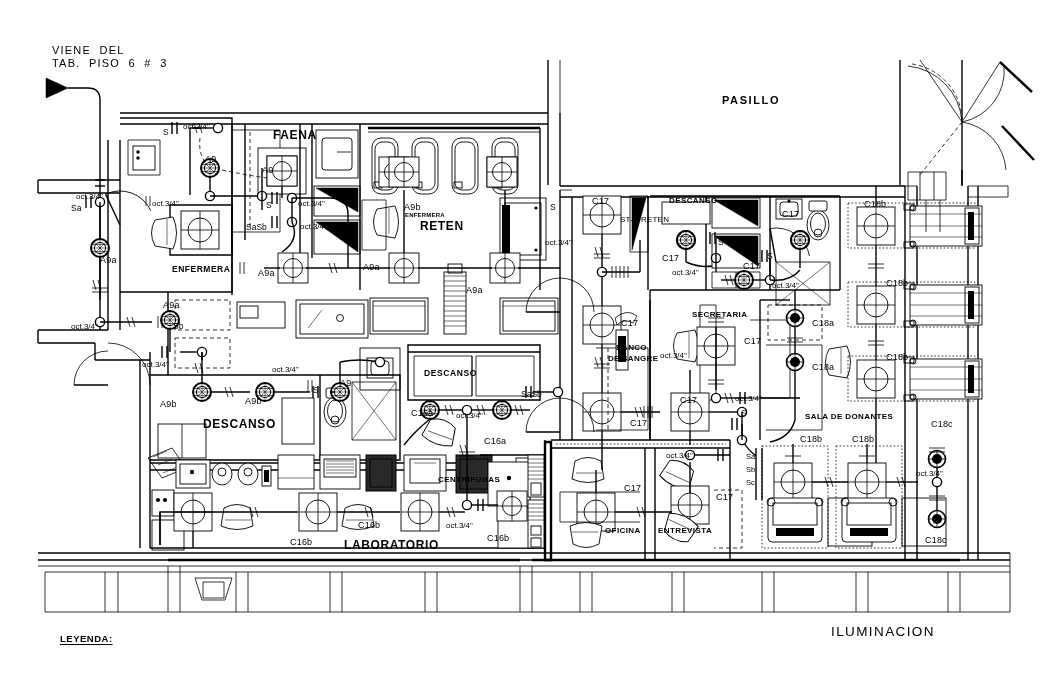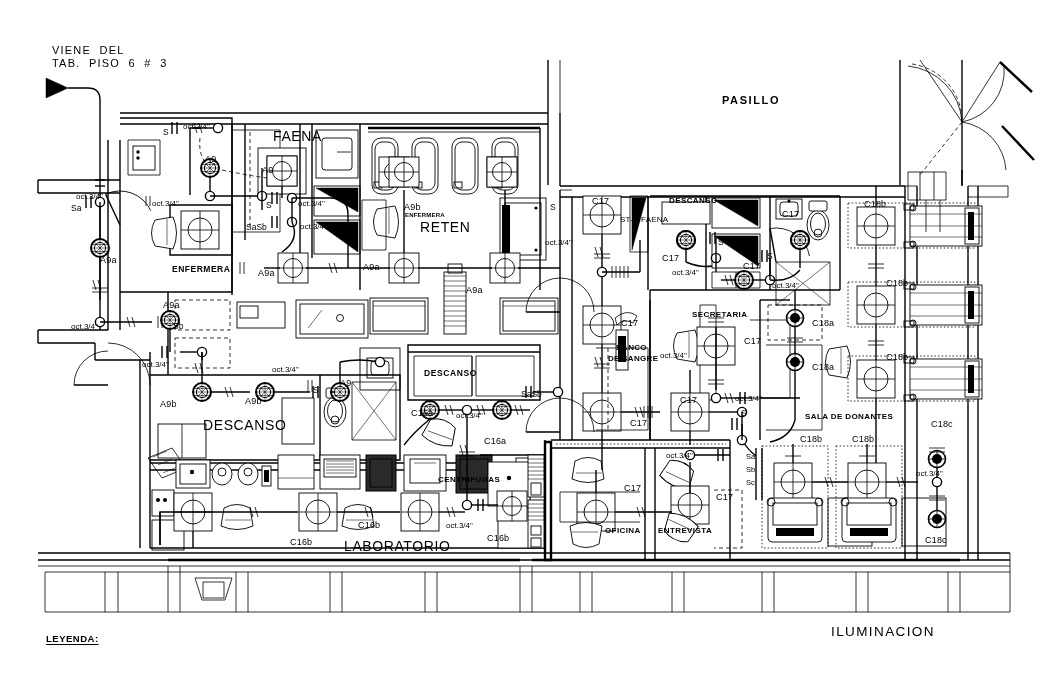--- a/index.html
+++ b/index.html
@@ -7,21 +7,21 @@
   body{
     width:1052px;height:689px;overflow:hidden;
     font-family:"Liberation Sans", sans-serif;
     color:#000;
   }
   #plan-root{position:relative;width:1052px;height:689px;background:#fff;}
 
   
   .txt{position:absolute;white-space:pre;font-family:"Liberation Sans",sans-serif;color:#000;}
   .hdr{font-size:11px;letter-spacing:1.2px;line-height:13px;}
-  .room{font-size:14px;font-weight:normal;letter-spacing:0.6px;}
+  .room{font-size:12px;font-weight:bold;letter-spacing:0.6px;}
   .room-lg{font-size:11px;font-weight:bold;letter-spacing:1.6px;}
   .ckt{font-size:9px;letter-spacing:0.2px;}
   .cond{font-size:8px;letter-spacing:0px;}
   .sw{font-size:8.5px;}
   .title-il{font-size:13.5px;letter-spacing:1.4px;}
   .leyenda{font-size:9.5px;font-weight:bold;letter-spacing:0.5px;
            text-decoration:underline;text-underline-offset:2px;}
 
   
   svg{position:absolute;left:0;top:0;}
@@ -803,25 +803,25 @@
   <div class="txt room" style="left:203px;top:417px;">DESCANSO</div>
   <div class="txt" style="left:669px;top:196px;font-size:8px;font-weight:bold;letter-spacing:0.4px;">DESCANSO</div>
   <div class="txt room" style="left:344px;top:538px;">LABORATORIO</div>
   <div class="txt" style="left:424px;top:368px;font-size:8.5px;font-weight:bold;letter-spacing:0.6px;">DESCANSO</div>
   <div class="txt" style="left:438px;top:475px;font-size:8px;font-weight:bold;letter-spacing:0.4px;">CENTRIFUGAS</div>
   <div class="txt" style="left:605px;top:526px;font-size:8px;font-weight:bold;letter-spacing:0.4px;">OFICINA</div>
   <div class="txt" style="left:658px;top:526px;font-size:8px;font-weight:bold;letter-spacing:0.4px;">ENTREVISTA</div>
   <div class="txt" style="left:692px;top:310px;font-size:8px;font-weight:bold;letter-spacing:0.4px;">SECRETARIA</div>
   <div class="txt" style="left:616px;top:343px;font-size:8px;font-weight:bold;letter-spacing:0.3px;">BANCO</div>
   <div class="txt" style="left:608px;top:354px;font-size:8px;font-weight:bold;letter-spacing:0.3px;">DE SANGRE</div>
-  <div class="txt" style="left:620px;top:215px;font-size:8px;letter-spacing:0.2px;">ST-B.FAENA</div>
+  <div class="txt" style="left:620px;top:215px;font-size:8px;letter-spacing:0.2px;">ST-B.RETEN</div>
   <div class="txt" style="left:805px;top:412px;font-size:8px;font-weight:bold;letter-spacing:0.4px;">SALA DE DONANTES</div>
 
   <div class="txt title-il" style="left:831px;top:624px;">ILUMINACION</div>
-  <div class="txt leyenda" style="left:46px;top:633px;">LEYENDA:</div>
+  <div class="txt leyenda" style="left:60px;top:633px;">LEYENDA:</div>
 
   <div id="dyn-annotations">
       <div class="txt ckt" style="left: 205px; top: 154px;">A9</div>
       <div class="txt ckt" style="left: 262px; top: 165px;">A9</div>
       <div class="txt ckt" style="left: 404px; top: 202px;">A9b</div>
       <div class="txt ckt" style="left: 258px; top: 268px;">A9a</div>
       <div class="txt ckt" style="left: 363px; top: 262px;">A9a</div>
       <div class="txt ckt" style="left: 466px; top: 285px;">A9a</div>
       <div class="txt ckt" style="left: 100px; top: 255px;">A9a</div>
       <div class="txt ckt" style="left: 163px; top: 300px;">A9a</div>

